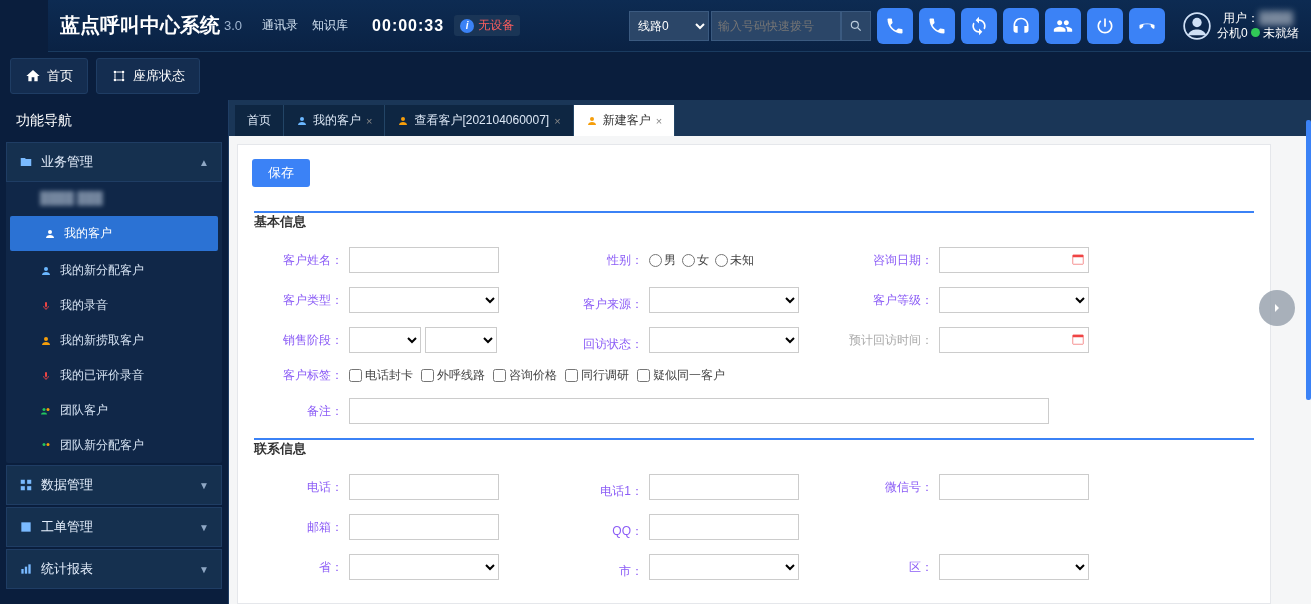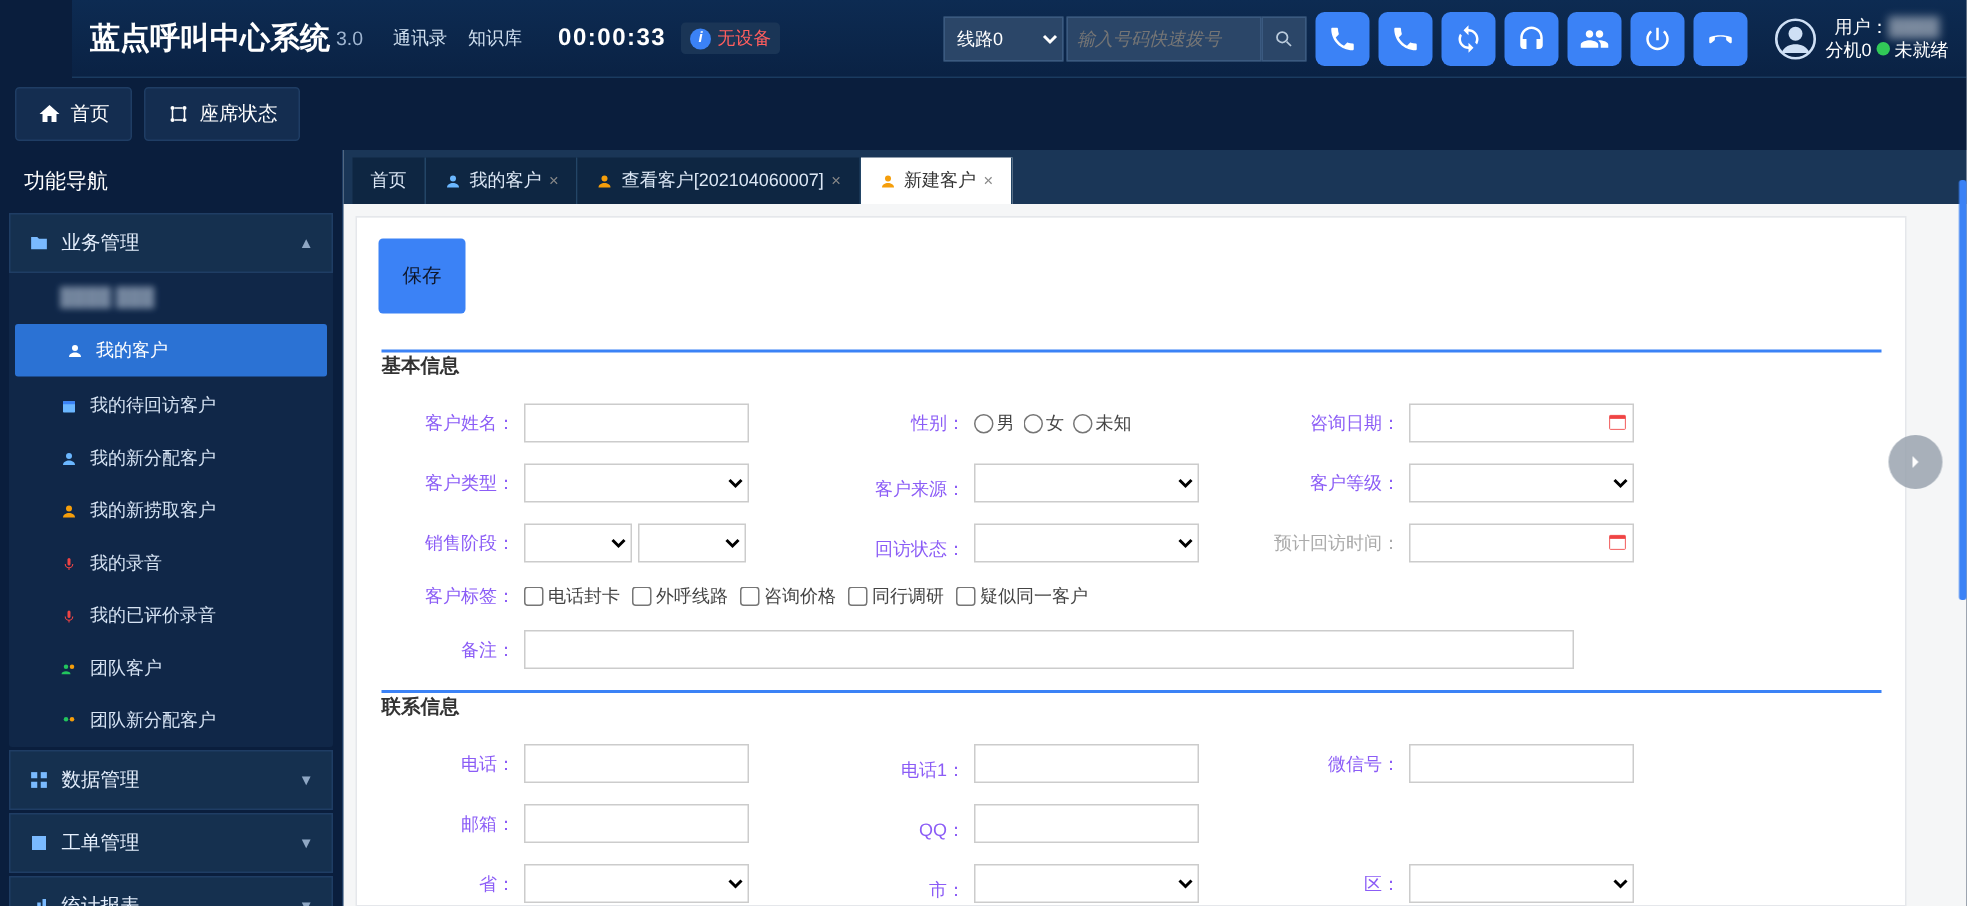--- a/index.html
+++ b/index.html
@@ -9,21 +9,21 @@
 .header { height: 52px; background: linear-gradient(#0d2b52, #0a2244); display: flex; align-items: center; padding: 0 12px; color: #fff; border-bottom: 1px solid #1a3b60; margin-left: 48px; }
 .logo { font-size: 20px; font-weight: bold; margin-right: 4px; }
 .version { font-size: 13px; color: #9fb5d0; margin-right: 20px; }
 .header-link { font-size: 12px; color: #d0e0f0; margin-right: 14px; cursor: pointer; }
 .timer { font-size: 16px; font-weight: bold; margin: 0 10px; letter-spacing: 1px; }
 .info-badge { display: inline-flex; align-items: center; background: #1a3556; border-radius: 3px; padding: 2px 6px; font-size: 12px; }
 .info-badge .info-icon { width: 14px; height: 14px; border-radius: 50%; background: #3b82f6; color: #fff; font-size: 10px; display: flex; align-items: center; justify-content: center; margin-right: 4px; font-style: italic; font-weight: bold; }
 .info-badge .txt { color: #ff5e5e; }
 .spacer { flex: 1; }
 .line-select { height: 30px; background: #2b4668; color: #fff; border: 1px solid #3b5a80; font-size: 12px; padding: 0 4px; width: 80px; }
-.dial-input { height: 30px; width: 130px; background: #2b4668; border: 1px solid #3b5a80; color: #fff; font-size: 12px; padding: 0 6px; margin-left: 2px; font-style: italic; }
+.dial-input { height: 30px; width: 130px; background: #2b4668; border: 1px solid #3b5a80; color: #fff; font-size: 12px; padding: 0 6px; margin-left: 2px; }
 .dial-icon { width: 30px; height: 30px; background: #2b4668; border: 1px solid #3b5a80; display: flex; align-items: center; justify-content: center; color: #bcd; }
 .header-btn { width: 36px; height: 36px; border-radius: 6px; background: #3b82f6; margin-left: 6px; display: flex; align-items: center; justify-content: center; cursor: pointer; }
 .header-btn svg { width: 20px; height: 20px; fill: #fff; }
 .user-area { display: flex; align-items: center; margin-left: 18px; font-size: 12px; }
 .avatar-icon { width: 28px; height: 28px; fill: #cfe0f5; margin-right: 6px; }
 .user-text { line-height: 1.2; text-align: center; }
 .status-dot { width: 9px; height: 9px; border-radius: 50%; background: #31c957; display: inline-block; margin-right: 3px; }
 
 
 .topnav { height: 48px; background: #0a1e3d; display: flex; align-items: center; padding-left: 10px; gap: 8px; }
@@ -45,21 +45,21 @@
 
 
 .main { flex: 1; display: flex; flex-direction: column; background: #f5f6f7; border-left: 1px solid #1f3d64; }
 .tabs { height: 36px; background: #1a3657; display: flex; align-items: flex-end; padding-left: 6px; }
 .tab { display: flex; align-items: center; padding: 7px 12px; font-size: 12px; color: #dce7f5; background: #0e2642; border-right: 1px solid #234566; cursor: pointer; gap: 5px; }
 .tab.active { background: #fff; color: #333; }
 .tab .close { font-size: 11px; color: #888; }
 .tab .ticon { width: 12px; height: 12px; }
 
 .content { flex: 1; background: #fff; margin: 8px 40px 0 8px; overflow-y: auto; padding: 0 0 20px 0; border: 1px solid #e5e7eb; position: relative; }
-.save-btn { background: #3b82f6; color: #0f172a; border: none; padding: 16px 16px; font-size: 13px; border-radius: 3px; margin: 14px 0 14px 14px; cursor: pointer; }
+.save-btn { background: #3b82f6; color: #ffffff; border: none; padding: 5px 16px; font-size: 13px; border-radius: 3px; margin: 14px 0 14px 14px; cursor: pointer; }
 
 .section { margin: 10px 16px 0 16px; border-top: 2px solid #3b82f6; }
 .section-title { font-size: 13px; font-weight: bold; color: #333; margin-bottom: 16px; }
 .form-row { display: flex; align-items: center; margin-bottom: 14px; }
 .form-group { display: flex; align-items: center; }
 .form-group.c1 { width: 300px; }
 .form-group.c2 { width: 290px; align-items: flex-end; }
 .form-group.c3 { width: 290px; }
 .label { width: 95px; text-align: right; font-size: 12px; color: #8b5cf6; padding-right: 6px; }
 .input, .select { height: 26px; border: 1px solid #ccc; font-size: 12px; padding: 0 4px; }
@@ -195,45 +195,38 @@
         </div>
       <div class="menu-item active">
         <svg viewBox="0 0 24 24" fill="#fff">
             <circle cx="12" cy="8" r="4"></circle>
             <path d="M4 20c0-4 4-6 8-6s8 2 8 6"></path>
           </svg>
         <span>我的客户</span>
       </div>
       <div class="menu-item">
         <svg viewBox="0 0 24 24" fill="#6bb7ff">
-            <rect x="4" y="5" width="16" height="15" rx="1"></rect>
-            <rect x="4" y="5" width="16" height="4" fill="#3b82f6"></rect>
-          </svg>
-        <span>我的待回访客户</span>
-      </div>
-      <div class="menu-item">
-        <svg viewBox="0 0 24 24" fill="#6bb7ff">
             <circle cx="12" cy="8" r="4"></circle>
             <path d="M4 20c0-4 4-6 8-6s8 2 8 6"></path>
           </svg>
         <span>我的新分配客户</span>
-      </div>
-      <div class="menu-item">
-        <svg viewBox="0 0 24 24" fill="#f59e0b">
-            <circle cx="12" cy="8" r="4"></circle>
-            <path d="M4 20c0-4 4-6 8-6s8 2 8 6"></path>
-          </svg>
-        <span>我的新捞取客户</span>
       </div>
       <div class="menu-item">
         <svg viewBox="0 0 24 24" fill="#ef4444">
             <rect x="10" y="4" width="4" height="10" rx="2"></rect>
             <path d="M7 12a5 5 0 0010 0M12 17v3" stroke="#ef4444" stroke-width="1.5" fill="none"></path>
           </svg>
         <span>我的录音</span>
+      </div>
+      <div class="menu-item">
+        <svg viewBox="0 0 24 24" fill="#f59e0b">
+            <circle cx="12" cy="8" r="4"></circle>
+            <path d="M4 20c0-4 4-6 8-6s8 2 8 6"></path>
+          </svg>
+        <span>我的新捞取客户</span>
       </div>
       <div class="menu-item">
         <svg viewBox="0 0 24 24" fill="#ef4444">
             <rect x="10" y="4" width="4" height="10" rx="2"></rect>
             <path d="M7 12a5 5 0 0010 0M12 17v3" stroke="#ef4444" stroke-width="1.5" fill="none"></path>
           </svg>
         <span>我的已评价录音</span>
       </div>
       <div class="menu-item">
         <svg viewBox="0 0 24 24" fill="#22c55e">

